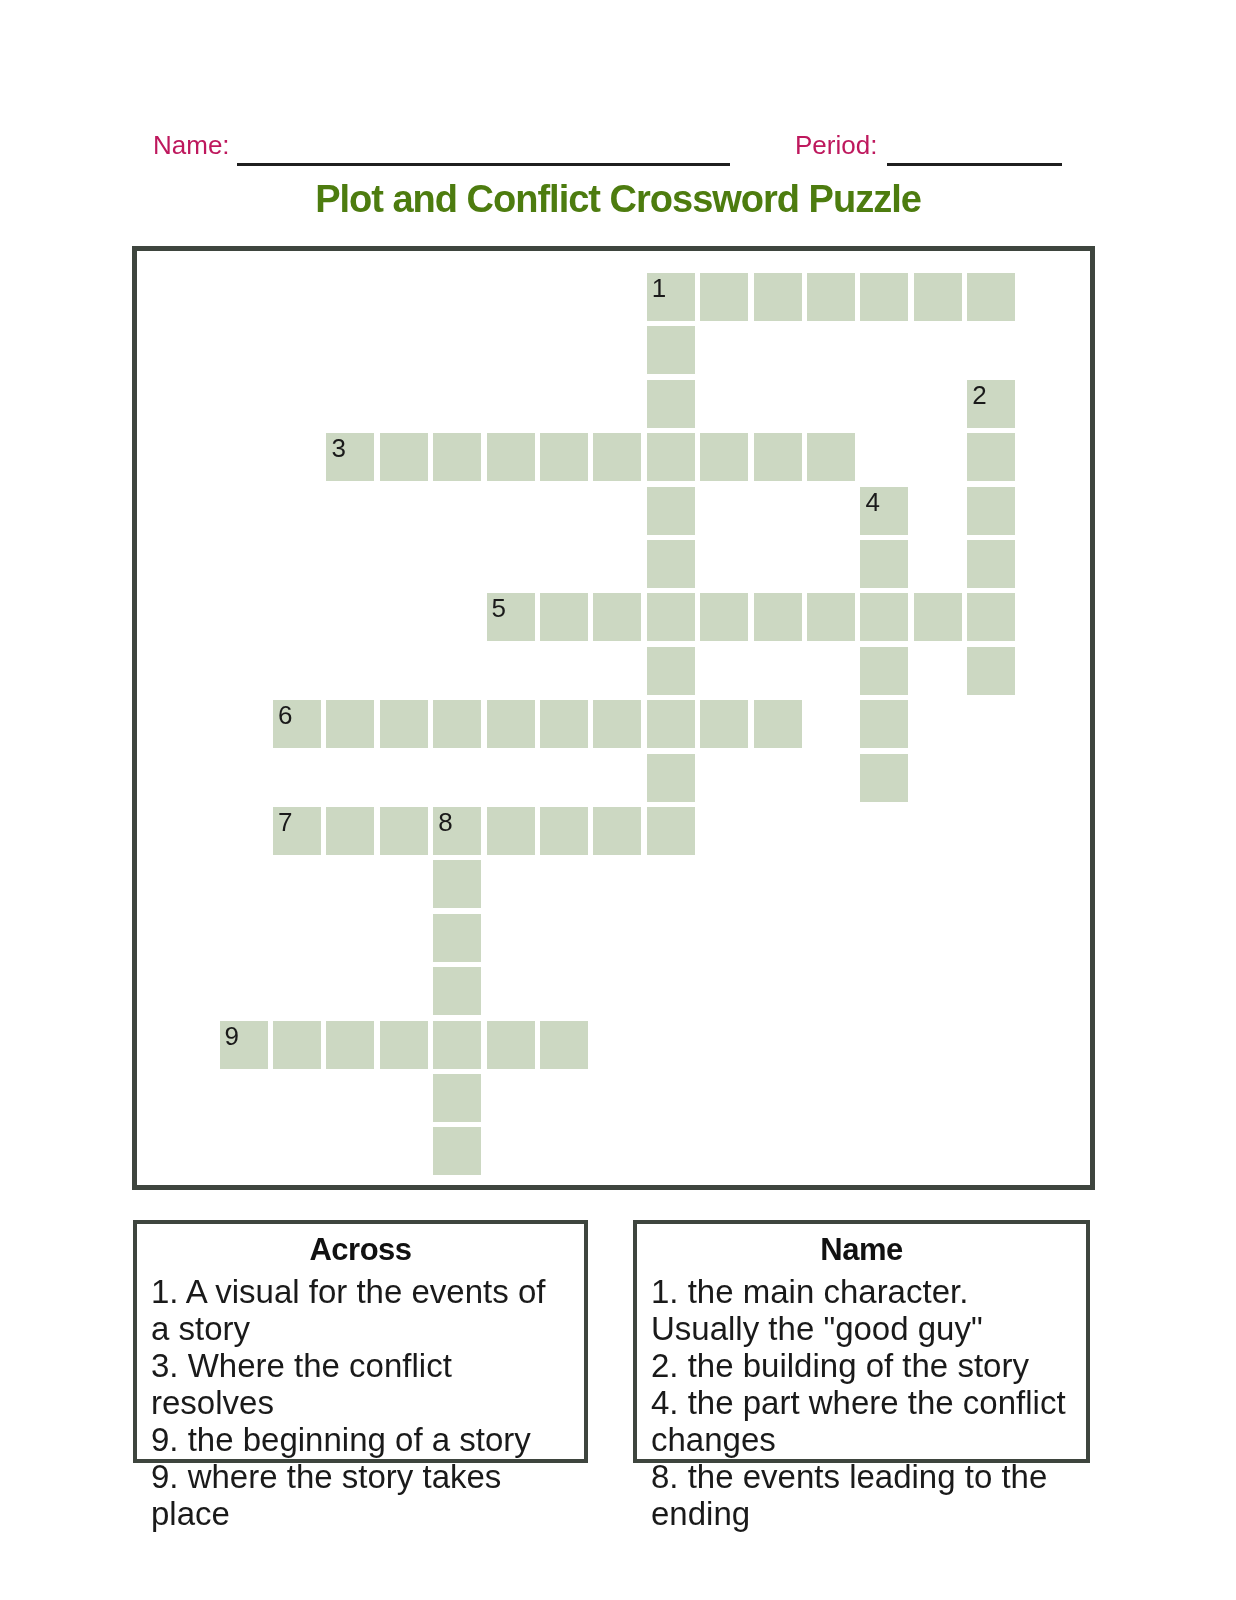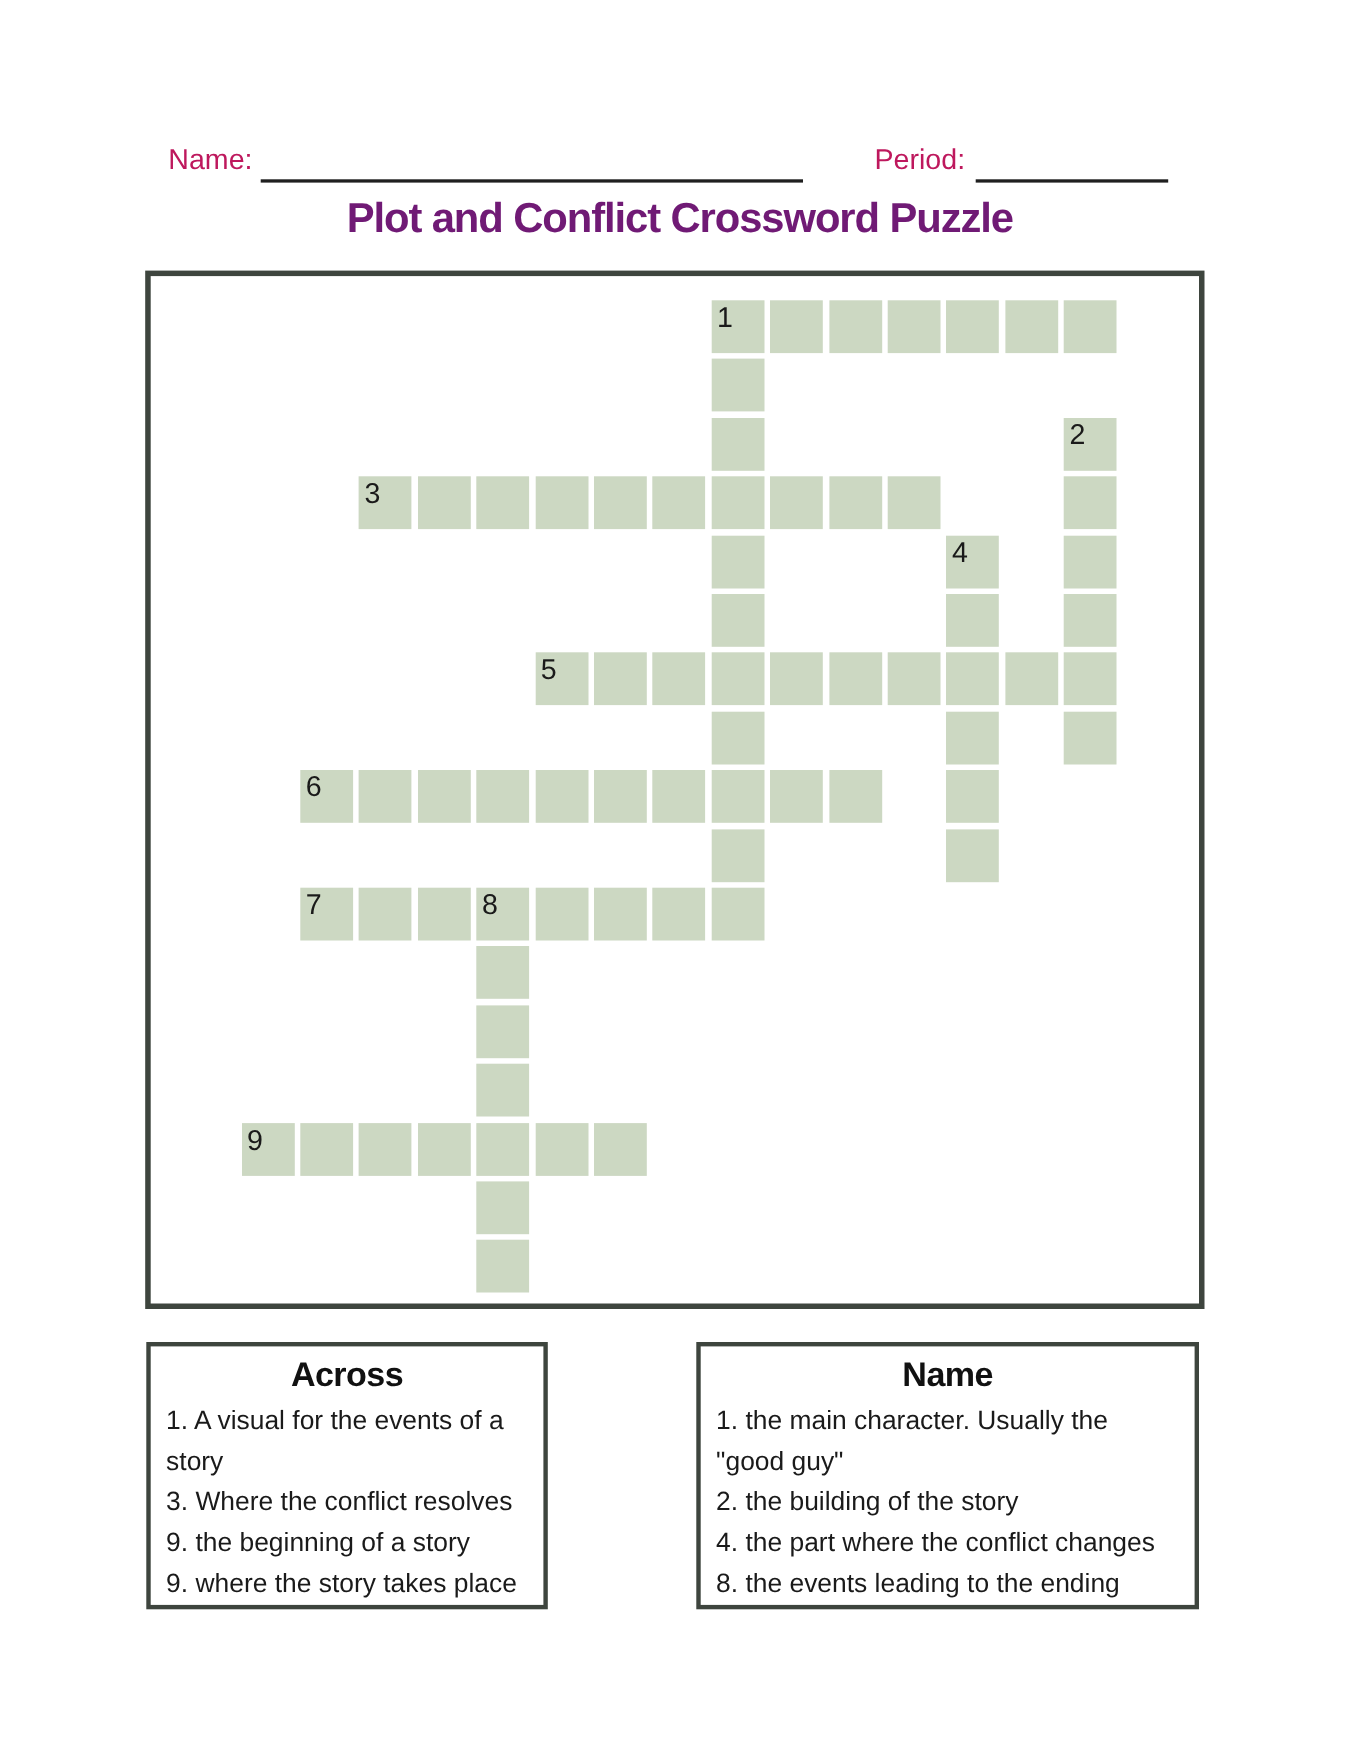--- a/index.html
+++ b/index.html
@@ -23,21 +23,21 @@
     height:0;
     border-top:3px solid #1f1f1f;
   }
   .page-title{
     position:absolute;
     left:0;top:178px;width:100%;
     text-align:center;
     font-size:38px;
     font-weight:700;
     letter-spacing:-1px;
-    color:#701a75;
+    color:#4d7c0f;
   }
   .grid-box{
     position:absolute;
     left:132px;top:246px;
     width:963px;height:944px;
     border:5px solid #3e453e;
     box-sizing:border-box;
     background:#ffffff;
   }
   .cell{
@@ -54,32 +54,32 @@
   }
   .clue-box{
     position:absolute;
     top:1220px;
     height:243px;
     border:4px solid #3e453e;
     box-sizing:border-box;
     background:#ffffff;
     padding:8px 14px 0 14px;
   }
-  .clue-box.across{left:133px;width:365px;}
+  .clue-box.across{left:133px;width:455px;}
   .clue-box.down{left:633px;width:457px;}
   .clue-title{
     text-align:center;
     font-size:31px;
     font-weight:700;
     letter-spacing:-0.5px;
     color:#111;
   }
   .clue-list{
     margin-top:5px;
-    font-size:24px;
+    font-size:33px;
     line-height:37px;
     color:#1a1a1a;
   }
   .clue-item{white-space:normal;}
 </style>
 </head>
 <body>
 
 <div class="page">
 

